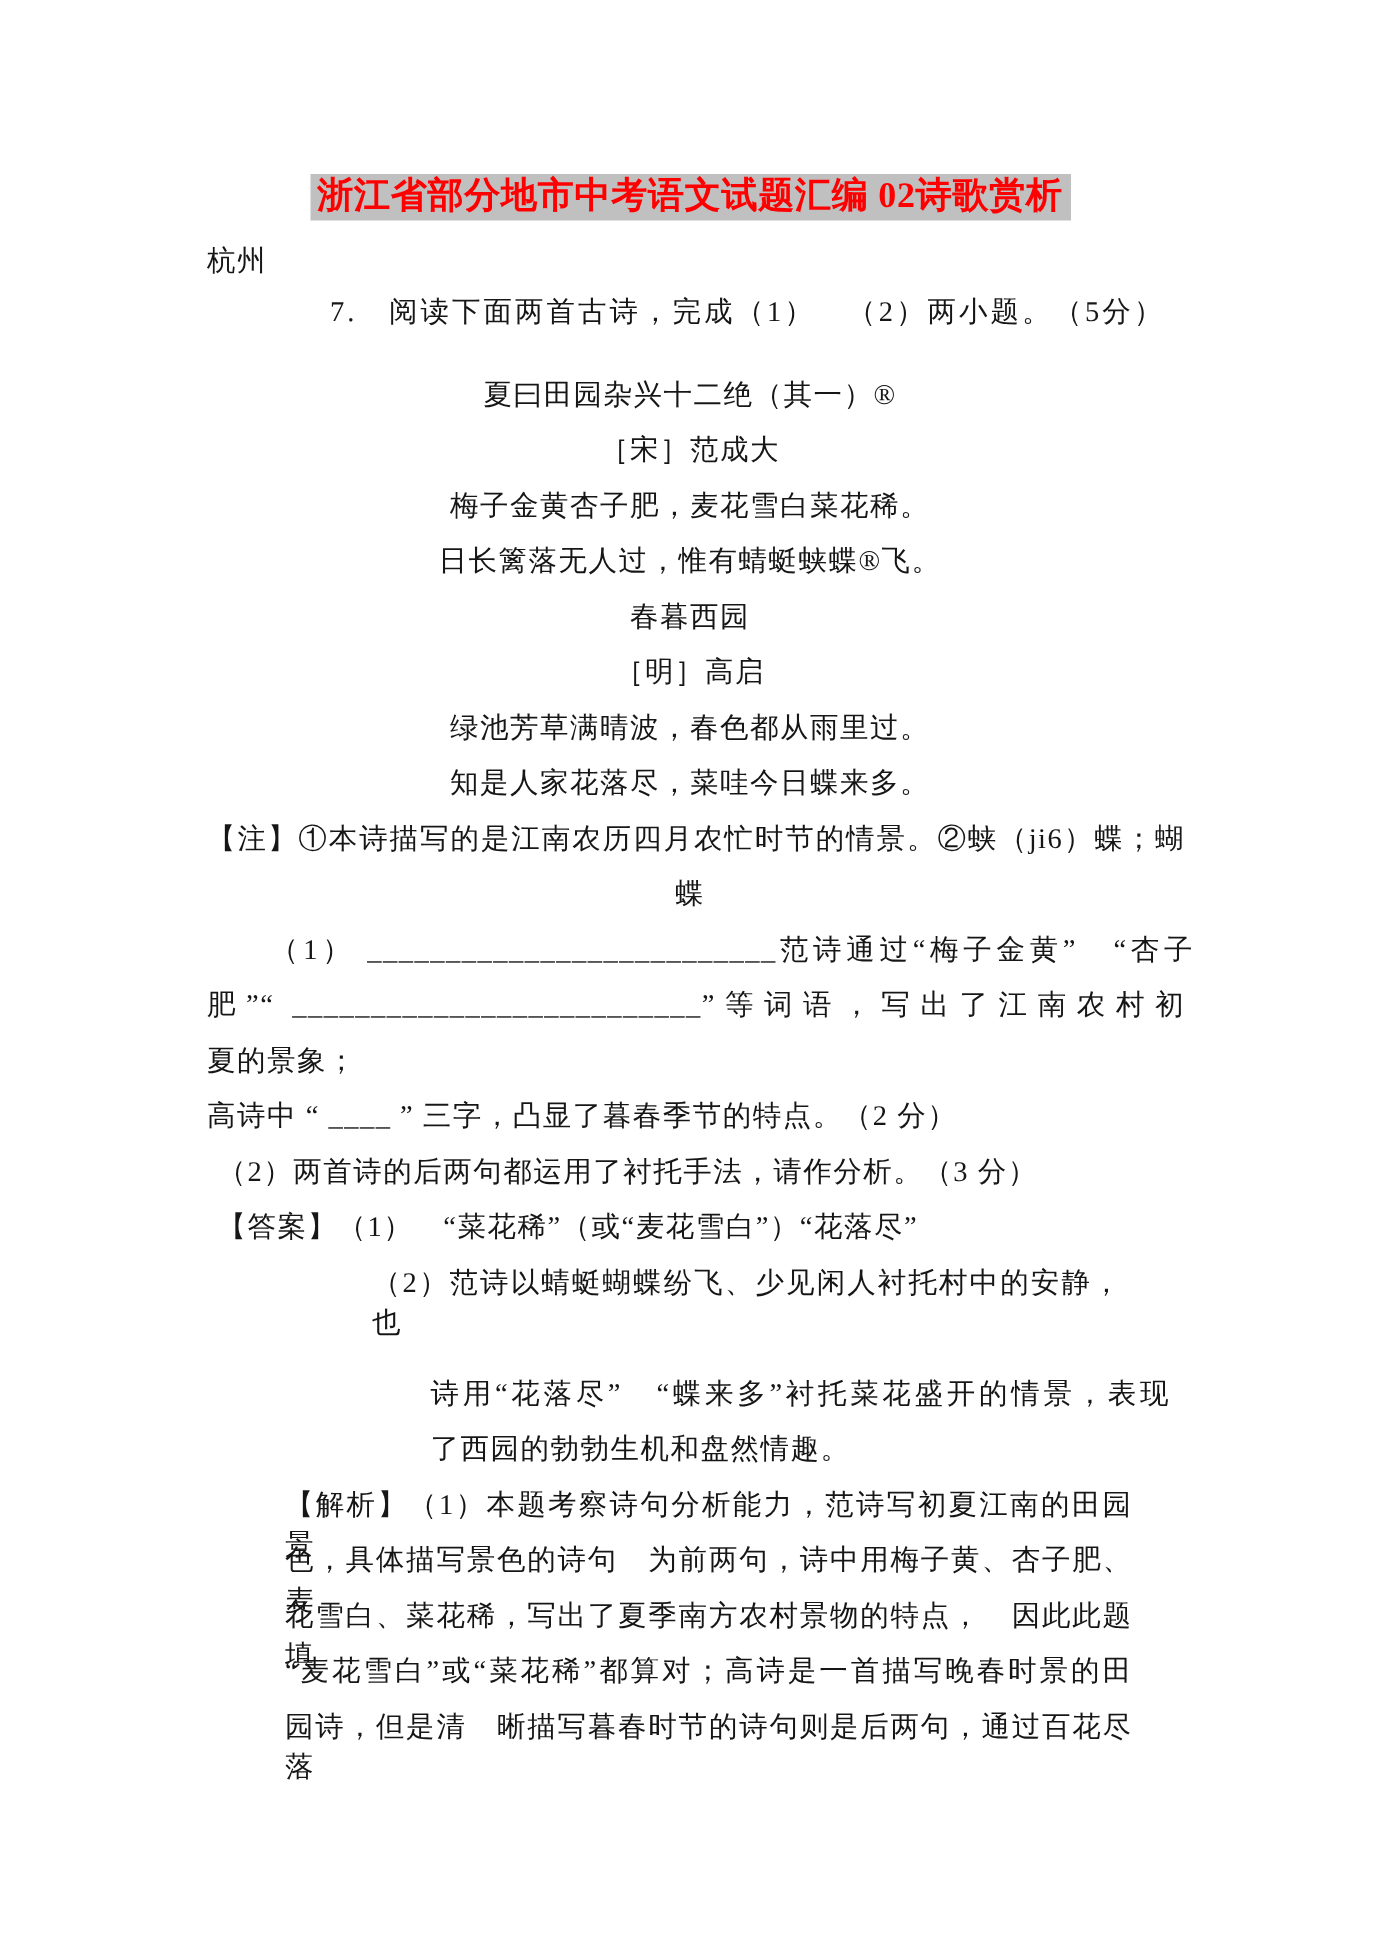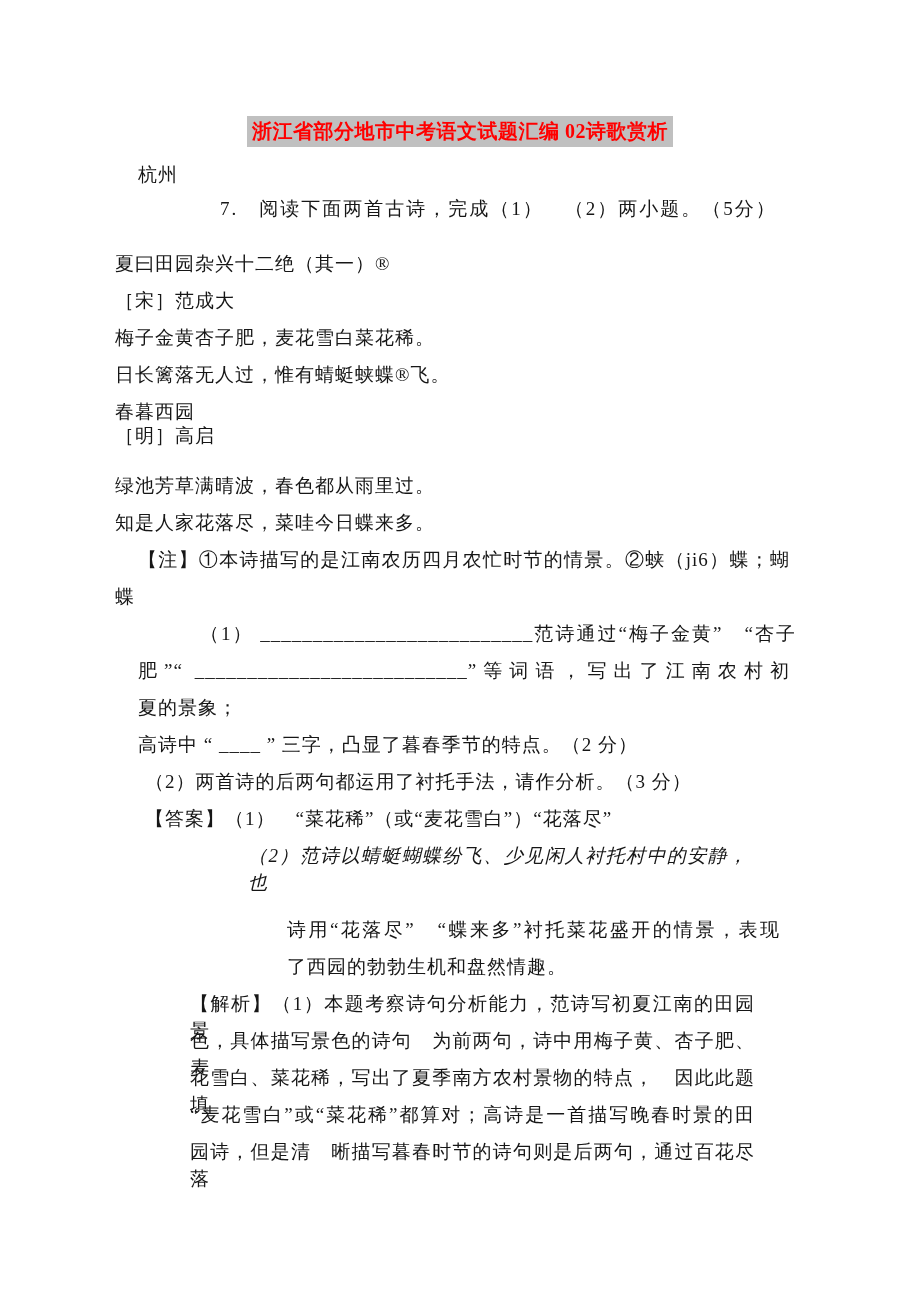--- a/index.html
+++ b/index.html
@@ -2,62 +2,62 @@
 <html><head>
 <meta charset="utf-8">
 <style>
   html,body{margin:0;padding:0;background:#ffffff;}
   .page{
     position:relative;width:920px;height:1302px;background:#ffffff;overflow:hidden;
     font-family:"Liberation Serif","DejaVu Serif",serif;
     color:#161616;font-size:19px;
   }
   .ln{position:absolute;line-height:27px;white-space:pre-wrap;letter-spacing:1px;}
-  .ctr{left:115px;right:115px;text-align:left;}
+  .ctr{left:115px;right:115px;text-align:center;}
   .jst{text-align:justify;text-align-last:justify;}
   .ls2{letter-spacing:2px;margin-left:30px;}
   .title-row{position:absolute;top:116px;left:0;right:0;text-align:center;}
   .title-hl{
     display:inline-block;background:#c0c0c0;color:#ff0000;
-    font-weight:bold;font-size:20px;line-height:31px;padding:0 5px;letter-spacing:0.5px;
+    font-weight:bold;font-size:24px;line-height:31px;padding:0 5px;letter-spacing:0.5px;
   }
   
   .l138{left:138px;}
   .l145{left:145px;text-align:right;}
-  .l180{left:180px;margin-left:20px;}
+  .l180{left:180px;}
   .l190{left:190px;}
   .l248{left:248px;}
   .l287{left:287px;}
   
   .r124{right:124px;}
   .r130{right:130px;}
   .r140{right:140px;}
   .r165{right:165px;}
-  .r172{right:172px;font-style:italic;}
+  .r172{right:172px;}
 </style>
 </head>
 <body>
 
 <div class="page">
 
   <div class="title-row">
     <span class="title-hl">浙江省部分地市中考语文试题汇编 02诗歌赏析</span>
   </div>
 
   <div class="ln l138" style="top:161px">杭州</div>
 
   <div class="ln l190 ls2" style="top:195px">7.　阅读下面两首古诗，完成（1）　（2）两小题。（5分）</div>
 
   <div class="ln ctr" style="top:250px">夏曰田园杂兴十二绝（其一）®</div>
   <div class="ln ctr" style="top:287px">［宋］范成大</div>
   <div class="ln ctr" style="top:324px">梅子金黄杏子肥，麦花雪白菜花稀。</div>
   <div class="ln ctr" style="top:361px">日长篱落无人过，惟有蜻蜓蛱蝶®飞。</div>
 
   <div class="ln ctr" style="top:398px">春暮西园</div>
-  <div class="ln ctr" style="top:422px">［明］高启</div>
+  <div class="ln ctr" style="top:435px">［明］高启</div>
   <div class="ln ctr" style="top:472px">绿池芳草满晴波，春色都从雨里过。</div>
   <div class="ln ctr" style="top:509px">知是人家花落尽，菜哇今日蝶来多。</div>
 
   <div class="ln l138 r130 jst" style="top:546px">【注】①本诗描写的是江南农历四月农忙时节的情景。②蛱（ji6）蝶；蝴</div>
   <div class="ln ctr" style="top:583px">蝶</div>
 
   <div class="ln l180 r124 jst" style="top:620px">（1） __________________________范诗通过“梅子金黄”　“杏子</div>
   <div class="ln l138 r130 jst" style="top:657px">肥”“ __________________________”等词语，写出了江南农村初</div>
   <div class="ln l138" style="top:694px">夏的景象；</div>
   <div class="ln l138" style="top:731px">高诗中 “ ____ ” 三字，凸显了暮春季节的特点。（2 分）</div>

